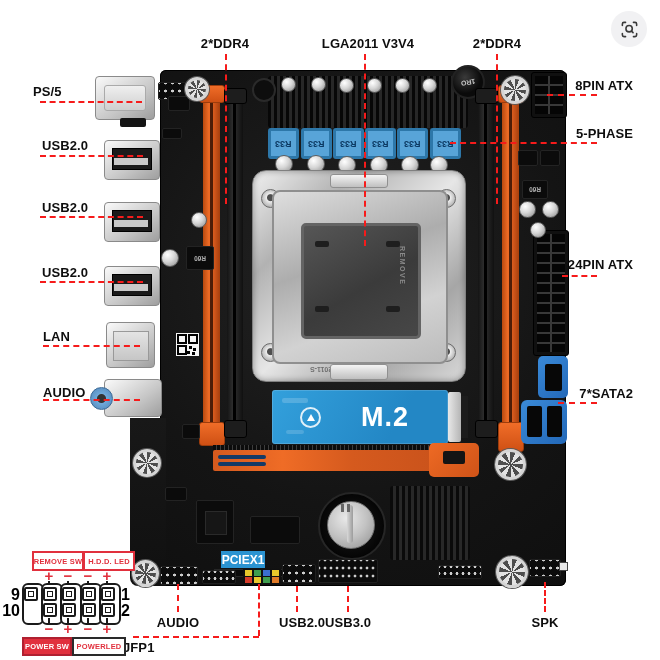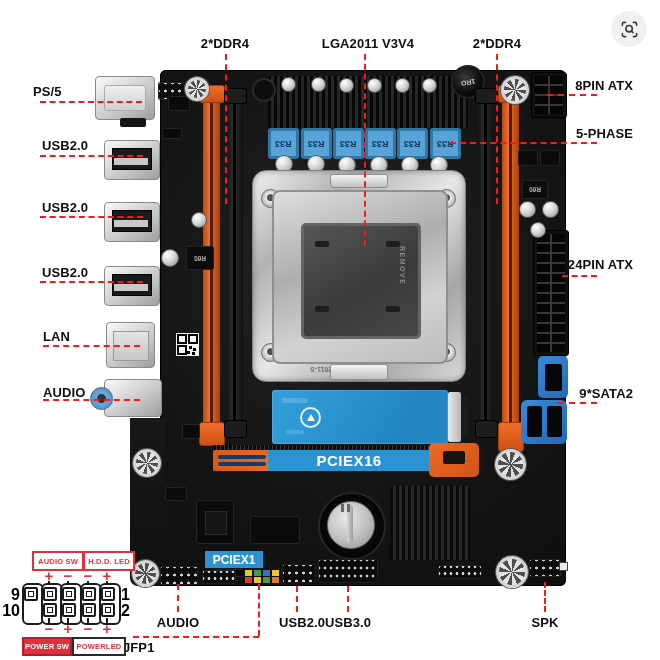--- a/index.html
+++ b/index.html
@@ -109,28 +109,28 @@
   <div class="abs" style="left:399px;top:246px;height:66px;writing-mode:vertical-rl;color:#8a8a8a;font-size:7px;font-weight:600;letter-spacing:1.5px;">REMOVE</div>
   <div class="abs" style="left:310px;top:366px;transform:rotate(180deg);color:#6f6f6f;font-size:7px;font-weight:bold;">2011-S</div>
   <div class="abs" style="left:330px;top:364px;width:56px;height:14px;background:linear-gradient(#f4f4f4,#c0c0c0);border:1px solid #909090;border-radius:3px;"></div>
 
   <div class="abs" style="left:272px;top:390px;width:176px;height:54px;background:linear-gradient(120deg,#33a0dc,#2387c5 70%);border-radius:3px;box-shadow:inset 0 0 0 1px rgba(255,255,255,.15);"></div>
   <div class="abs" style="left:282px;top:398px;width:26px;height:5px;background:rgba(255,255,255,.18);border-radius:2px;"></div>
   <div class="abs" style="left:286px;top:430px;width:18px;height:4px;background:rgba(255,255,255,.16);border-radius:2px;"></div>
   <div class="abs" style="left:300px;top:407px;width:17px;height:17px;border:2px solid rgba(255,255,255,.85);border-radius:50%;display:flex;align-items:center;justify-content:center;">
     <div style="width:0;height:0;border-left:4px solid transparent;border-right:4px solid transparent;border-bottom:7px solid #fff;"></div>
   </div>
+  <div class="abs" style="left:330px;top:396px;width:110px;height:42px;display:flex;align-items:center;justify-content:center;font-size:27px;font-weight:bold;color:#fff;letter-spacing:1px;">M.2</div>
   <div class="abs" style="left:448px;top:392px;width:13px;height:50px;background:linear-gradient(90deg,#e8e8e8,#b5b5b5);border-radius:2px;"></div>
   <div class="abs" style="left:461px;top:396px;width:7px;height:42px;background:#1c1c1c;"></div>
 
   <div class="abs" style="left:213px;top:445px;width:232px;height:5px;background:repeating-linear-gradient(90deg,#0c0c0c 0 3px,#3d3d3d 3px 4px);"></div>
   <div class="abs" style="left:213px;top:450px;width:232px;height:21px;background:linear-gradient(90deg,#d55a1e,#ef6c26 30%,#d55a1e 60%,#c9521b);border-radius:2px;"></div>
   <div class="abs" style="left:218px;top:455px;width:48px;height:4px;background:#143a66;border-radius:2px;"></div>
   <div class="abs" style="left:218px;top:462px;width:48px;height:4px;background:#143a66;border-radius:2px;"></div>
-  <div class="abs" style="left:268px;top:450px;width:162px;height:21px;background:#2b93d1;display:flex;align-items:center;justify-content:center;color:#fff;font-size:15px;font-weight:bold;letter-spacing:.5px;">PCIEX16</div>
   <div class="abs" style="left:429px;top:443px;width:50px;height:34px;background:linear-gradient(135deg,#ee6a24,#cf5318);border-radius:5px;"></div>
   <div class="abs" style="left:443px;top:451px;width:22px;height:13px;background:#141414;border-radius:2px;"></div>
 
   <div class="abs" style="left:531px;top:72px;width:34px;height:44px;background:#101010;border:1px solid #000;border-radius:3px;">
     <div style="position:absolute;inset:3px;background:repeating-linear-gradient(0deg,transparent 0 8px,#383838 8px 10px),linear-gradient(90deg,#050505 0 45%,#383838 45% 55%,#050505 55%);"></div>
   </div>
   <div class="abs" style="left:533px;top:230px;width:34px;height:124px;background:#101010;border:1px solid #000;border-radius:3px;">
     <div style="position:absolute;inset:3px;background:repeating-linear-gradient(0deg,transparent 0 8px,#383838 8px 10px),linear-gradient(90deg,#050505 0 45%,#383838 45% 55%,#050505 55%);"></div>
   </div>
   <div class="abs" style="left:538px;top:356px;width:30px;height:42px;background:linear-gradient(135deg,#3a8ad8,#2368b8);border-radius:5px;"></div>
@@ -176,21 +176,21 @@
   <div class="abs" style="left:390px;top:486px;width:80px;height:74px;background:repeating-linear-gradient(90deg,#0a0a0a 0 3px,#282828 3px 6px);border-radius:3px;"></div>
 
   <div class="gear" style="left:185px;top:77px;width:18px;height:18px;"></div>
   <div class="gear" style="left:501px;top:76px;width:22px;height:22px;"></div>
   <div class="gear" style="left:133px;top:449px;width:22px;height:22px;"></div>
   <div class="gear" style="left:495px;top:449px;width:25px;height:25px;"></div>
   <div class="gear" style="left:132px;top:560px;width:21px;height:21px;"></div>
   <div class="gear" style="left:496px;top:556px;width:26px;height:26px;"></div>
 
   <div class="abs" style="left:214px;top:569px;width:92px;height:6px;background:#0a0a0a;border:1px solid #262626;"></div>
-  <div class="abs" style="left:205px;top:551px;width:58px;height:17px;background:#2b93d1;display:flex;align-items:center;justify-content:center;color:#fff;font-size:12px;font-weight:bold;">PCIEX1</div>
+  <div class="abs" style="left:221px;top:551px;width:44px;height:17px;background:#2b93d1;display:flex;align-items:center;justify-content:center;color:#fff;font-size:12px;font-weight:bold;">PCIEX1</div>
   <div class="hdrdots" style="left:160px;top:566px;width:36px;height:17px;"></div>
   <div class="hdrdots" style="left:202px;top:570px;width:32px;height:12px;background-size:6px 7px;"></div>
   <div class="abs" style="left:243px;top:569px;width:38px;height:15px;background:#101010;">
     <div style="position:absolute;left:2px;top:1px;width:7px;height:6px;background:#e8c72b;"></div>
     <div style="position:absolute;left:11px;top:1px;width:7px;height:6px;background:#3f9e4f;"></div>
     <div style="position:absolute;left:20px;top:1px;width:7px;height:6px;background:#3a6fd0;"></div>
     <div style="position:absolute;left:29px;top:1px;width:7px;height:6px;background:#e8c72b;"></div>
     <div style="position:absolute;left:2px;top:8px;width:7px;height:6px;background:#d63b2a;"></div>
     <div style="position:absolute;left:11px;top:8px;width:7px;height:6px;background:#e8c72b;"></div>
     <div style="position:absolute;left:20px;top:8px;width:7px;height:6px;background:#3f9e4f;"></div>
@@ -250,28 +250,28 @@
   <div class="lbl lblc" style="left:497px;top:36px;">2*DDR4</div>
   <div class="lbl" style="left:33px;top:84px;">PS/5</div>
   <div class="lbl" style="left:42px;top:138px;">USB2.0</div>
   <div class="lbl" style="left:42px;top:200px;">USB2.0</div>
   <div class="lbl" style="left:42px;top:265px;">USB2.0</div>
   <div class="lbl" style="left:43px;top:329px;">LAN</div>
   <div class="lbl" style="left:43px;top:385px;">AUDIO</div>
   <div class="lbl lblr" style="right:27px;top:78px;">8PIN ATX</div>
   <div class="lbl lblr" style="right:27px;top:126px;">5-PHASE</div>
   <div class="lbl lblr" style="right:27px;top:257px;">24PIN ATX</div>
-  <div class="lbl lblr" style="right:27px;top:386px;">9*SATA2</div>
+  <div class="lbl lblr" style="right:27px;top:386px;">7*SATA2</div>
   <div class="lbl lblc" style="left:178px;top:615px;">AUDIO</div>
   <div class="lbl" style="left:123px;top:640px;">JFP1</div>
   <div class="lbl lblc" style="left:302px;top:615px;">USB2.0</div>
   <div class="lbl lblc" style="left:348px;top:615px;">USB3.0</div>
   <div class="lbl lblc" style="left:545px;top:615px;">SPK</div>
 
-  <div class="rbox" style="left:32px;top:551px;width:48px;height:16px;border:2px solid #e1303d;color:#e1303d;background:#fff;">AUDIO SW</div>
+  <div class="rbox" style="left:32px;top:551px;width:48px;height:16px;border:2px solid #e1303d;color:#e1303d;background:#fff;">REMOVE SW</div>
   <div class="rbox" style="left:83px;top:551px;width:48px;height:16px;border:2px solid #e1303d;color:#e1303d;background:#fff;">H.D.D. LED</div>
 
   <span class="sign" style="left:49px;top:567px;">+</span>
   <span class="sign" style="left:68px;top:567px;">−</span>
   <span class="sign" style="left:88px;top:567px;">−</span>
   <span class="sign" style="left:107px;top:567px;">+</span>
   <div class="tick" style="left:48px;top:581px;height:5px;"></div>
   <div class="tick" style="left:67px;top:581px;height:5px;"></div>
   <div class="tick" style="left:87px;top:581px;height:5px;"></div>
   <div class="tick" style="left:106px;top:581px;height:5px;"></div>

